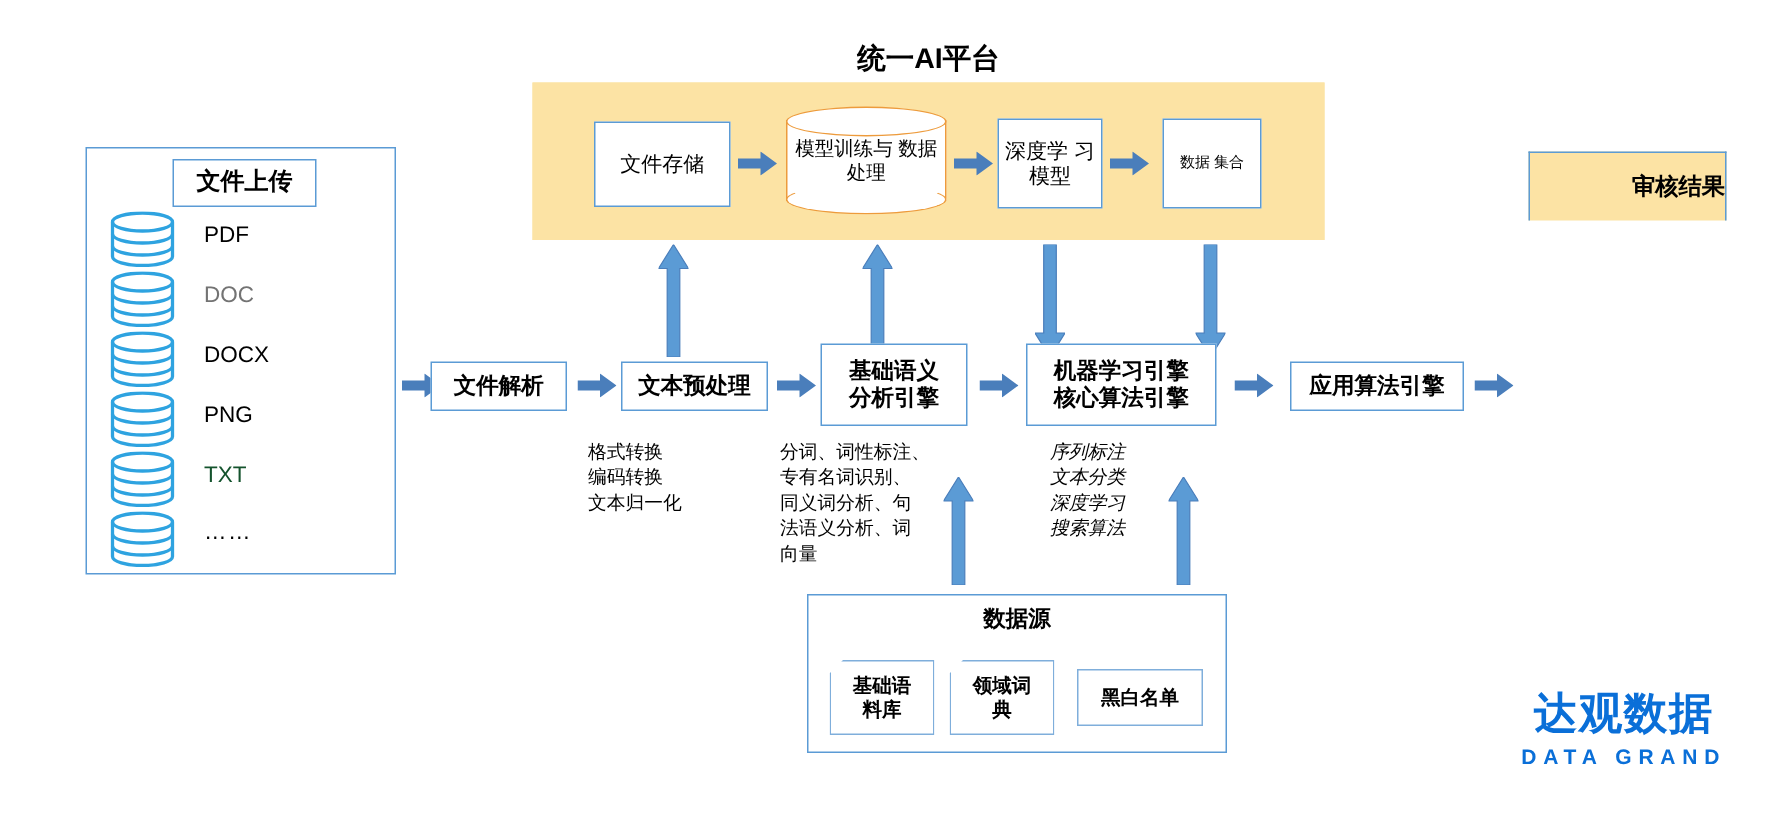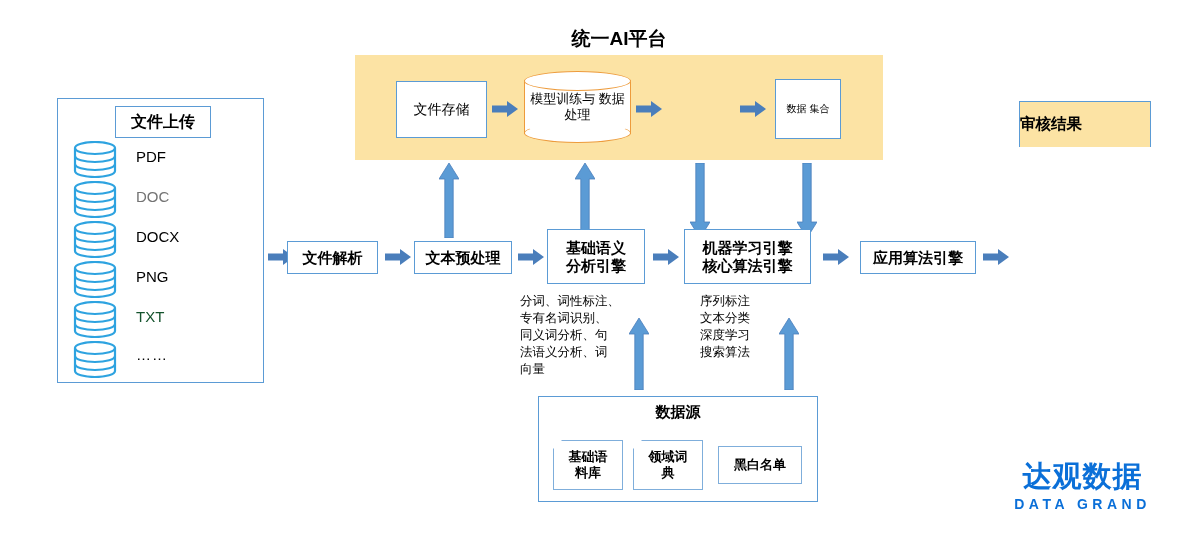--- a/index.html
+++ b/index.html
@@ -72,21 +72,21 @@
     position:absolute;color:#000;line-height:1.32;white-space:pre-line;
   }
   .note{
     position:absolute;font-size:12.5px;color:#000;line-height:1.35;
     white-space:pre-line;text-align:left;
   }
 
   
   #audit-head{
     background:#FCE3A4;border:1.4px solid #5B9BD5;border-bottom:none;
-    display:flex;align-items:center;justify-content:flex-start;
+    display:flex;align-items:center;justify-content:flex-end;
     font-weight:bold;font-size:15.5px;
   }
   #audit-body{
     background:#ffffff;border:1.4px solid #5B9BD5;border-top:none;
     display:flex;flex-direction:column;align-items:center;
     justify-content:space-around;padding:14px 10px 12px;
   }
   #audit-body .item{
     font-size:13.5px;text-align:center;line-height:1.3;color:#000;
   }
@@ -147,20 +147,24 @@
     <div class="lbl" style="font-size:13px;">模型训练与
 数据处理</div>
   </div>
 
   <div class="arrow-r abs" style="left:636px;top:101px;">
     <svg width="26" height="16" viewBox="0 0 26 16">
         <path d="M0 4.6 H15 V0 L26 8 L15 16 V11.4 H0 Z" fill="#4A7EBB"></path>
       </svg>
   </div>
 
+  <div class="abs box" style="left:665px;top:79px;width:70px;height:60px;font-size:14px;">
+    <span>深度学
+习模型</span>
+  </div>
 
   <div class="arrow-r abs" style="left:740px;top:101px;">
     <svg width="26" height="16" viewBox="0 0 26 16">
         <path d="M0 4.6 H15 V0 L26 8 L15 16 V11.4 H0 Z" fill="#4A7EBB"></path>
       </svg>
   </div>
 
   <div class="abs box" style="left:775px;top:79px;width:66px;height:60px;font-size:10px;">
     <span>数据
 集合</span>
@@ -327,26 +331,29 @@
   <div class="abs box bold" style="left:860px;top:241px;width:116px;height:33px;font-size:15px;text-align:right;">
     <span>应用算法引擎</span>
   </div>
 
   <div class="arrow-r abs" style="left:983px;top:249px;">
     <svg width="26" height="16" viewBox="0 0 26 16">
         <path d="M0 4.6 H15 V0 L26 8 L15 16 V11.4 H0 Z" fill="#4A7EBB"></path>
       </svg>
   </div>
 
+  <div class="note" style="left:392px;top:293px;width:110px;">格式转换
+编码转换
+文本归一化</div>
   <div class="note" style="left:520px;top:293px;width:108px;">分词、词性标注、
 专有名词识别、
 同义词分析、句
 法语义分析、词
 向量</div>
-  <div class="note" style="left:700px;top:293px;width:100px;">序列标注
+  <div class="note" style="left:700px;top:293px;width:100px;font-style:italic;">序列标注
 文本分类
 深度学习
 搜索算法</div>
 
   <div id="audit-head" class="abs" style="left:1019px;top:101px;width:132px;height:46px;">
     <span>审核结果</span>
   </div>
 
   <div id="ds-box" class="abs" style="left:538px;top:396px;width:280px;height:106px;">
     <div id="ds-title">数据源</div>

